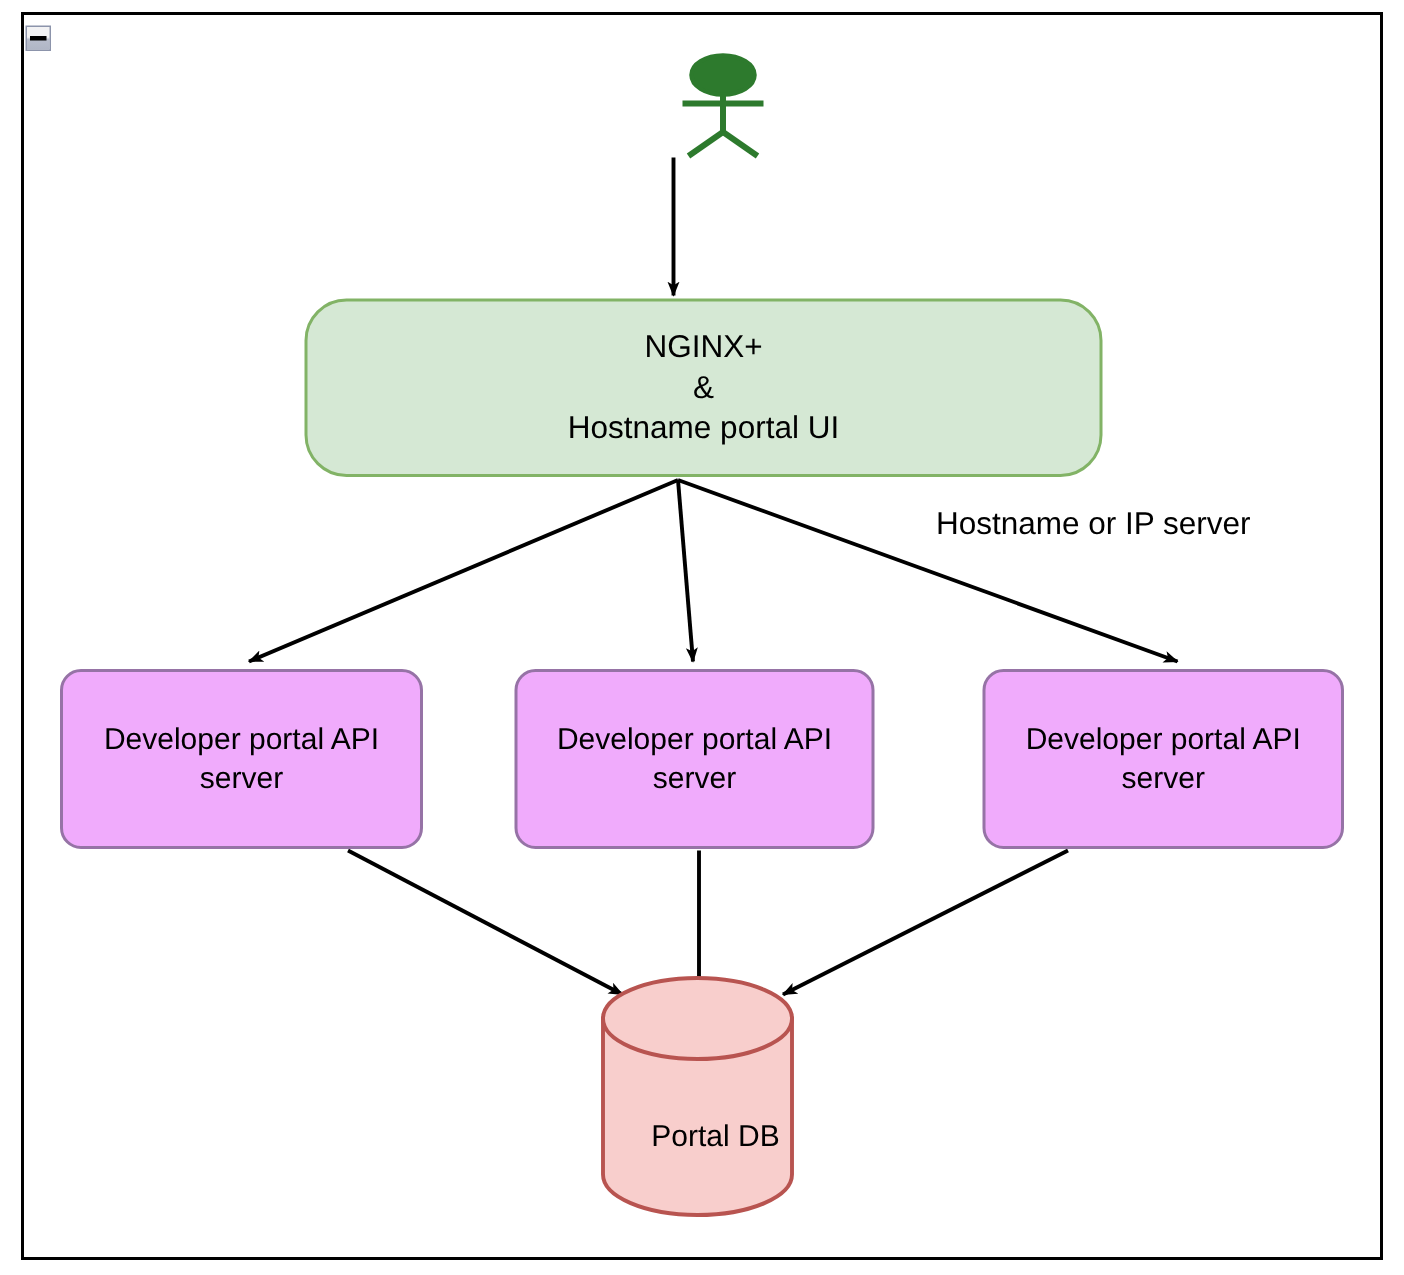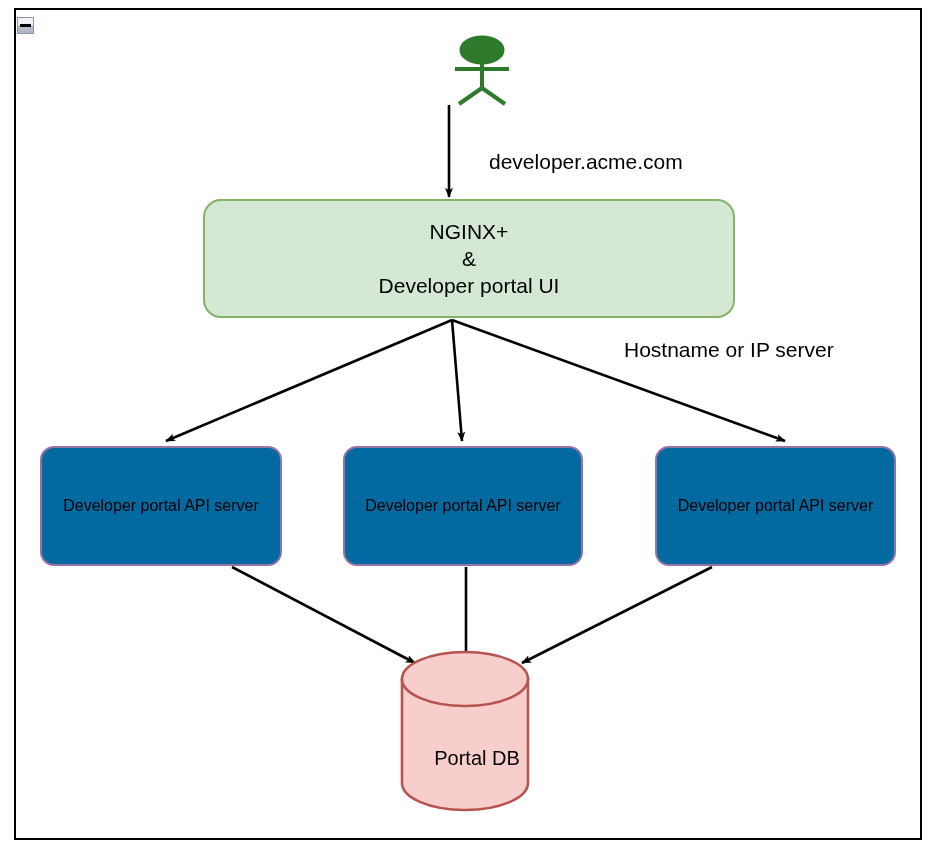--- a/index.html
+++ b/index.html
@@ -69,28 +69,28 @@
     align-items: center;
     justify-content: center;
     text-align: center;
     line-height: 1.30;
     color: #000000;
     z-index: 20;
   }
   .node-green {
     background: #d5e8d4;
     border: 2px solid #82b366;
-    border-radius: 18px;
+    border-radius: 28px;
     font-size: 21px;
   }
   .node-purple {
-    background: #0369a1;
+    background: #f0abfc;
     border: 2px solid #9673a6;
     border-radius: 14px;
-    font-size: 16px;
+    font-size: 20px;
   }
   .node-label {
     padding: 0 8px;
   }
 
   
   .edge-label {
     position: absolute;
     color: #000000;
     font-size: 21px;
@@ -147,35 +147,34 @@
     <g>
       <path d="M402,679 L402,783 A63,27 0 0 0 528,783 L528,679 Z" fill="#f8cecc" stroke="#b85450" stroke-width="2.6"></path>
       <ellipse cx="465" cy="679" rx="63" ry="27" fill="#f8cecc" stroke="#b85450" stroke-width="2.6"></ellipse>
     </g>
   </svg>
 
   <div class="node node-green" style="left:203px; top:199px; width:532px; height:119px;">
     <div class="node-label">
       <div>NGINX+</div>
       <div>&amp;</div>
-      <div>Developer portal UI</div>
+      <div>Hostname portal UI</div>
     </div>
   </div>
 
   <div class="node node-purple" style="left:40px; top:446px; width:242px; height:120px;">
     <div class="node-label">Developer portal API server</div>
   </div>
 
   <div class="node node-purple" style="left:343px; top:446px; width:240px; height:120px;">
     <div class="node-label">Developer portal API server</div>
   </div>
 
   <div class="node node-purple" style="left:655px; top:446px; width:241px; height:120px;">
     <div class="node-label">Developer portal API server</div>
   </div>
 
   <div class="cyl-label" style="left:414px; top:747px; width:126px;">Portal DB</div>
 
-  <div class="edge-label" style="left:489px; top:150px;">developer.acme.com</div>
 
   <div class="edge-label" style="left:624px; top:338px;">Hostname or IP server</div>
 
 </div>
 
 </body></html>

